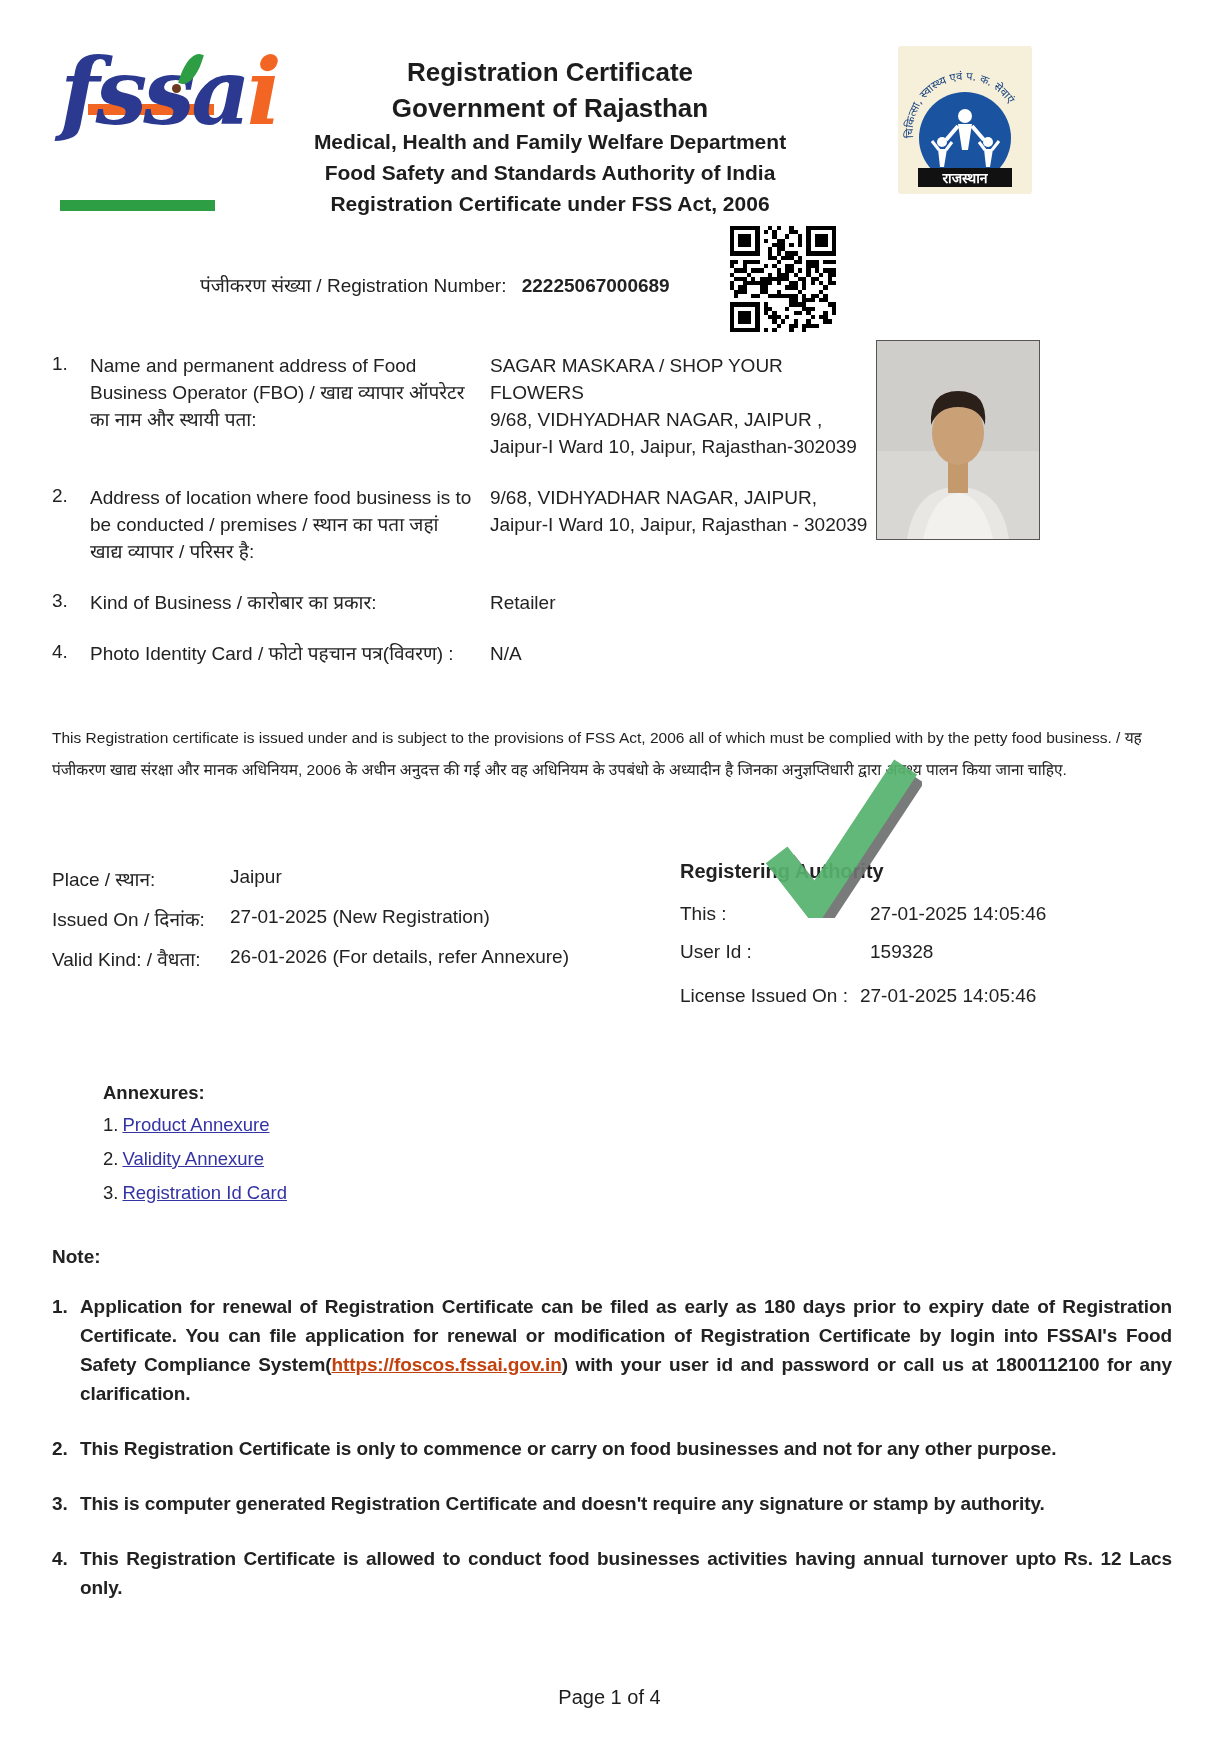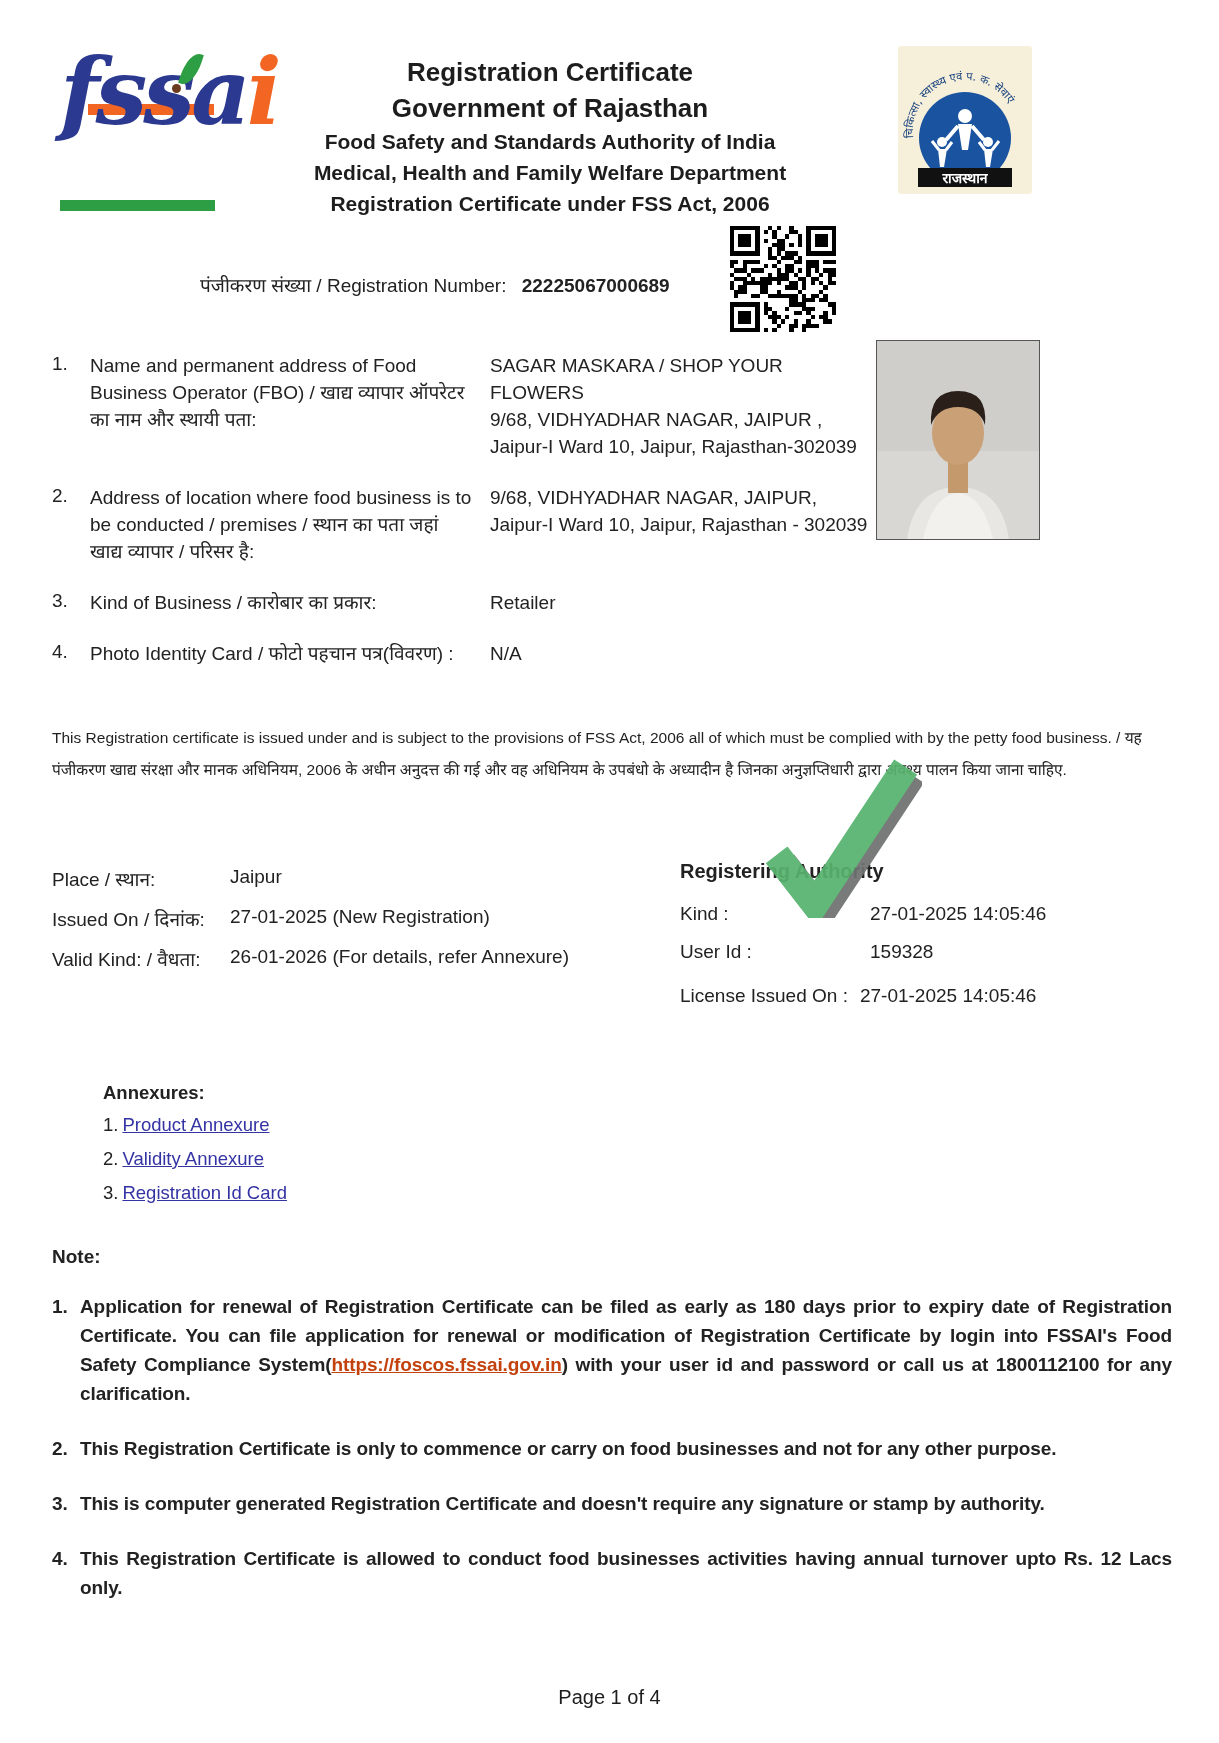--- a/index.html
+++ b/index.html
@@ -78,22 +78,22 @@
     <div class="fssai-bar-top"></div>
     <div class="fssai-word"><span class="blu">fssa</span><span class="org">i</span></div>
     <div class="fssai-leaf"></div>
     <div class="fssai-seed"></div>
     <div class="fssai-bar-bottom"></div>
   </div>
 
   <div class="titles">
     <div class="t1">Registration Certificate</div>
     <div class="t2">Government of Rajasthan</div>
+    <div class="t3">Medical, Health and Family Welfare Department</div>
     <div class="t3">Food Safety and Standards Authority of India</div>
-    <div class="t3">Medical, Health and Family Welfare Department</div>
     <div class="t3">Registration Certificate under FSS Act, 2006</div>
   </div>
 
   <div class="raj-logo">
     <svg width="134" height="148" viewBox="0 0 134 148">
       <rect x="0" y="0" width="134" height="148" rx="3" fill="#f6efd9"></rect>
       <defs>
           <path id="arcT" d="M 16 96 A 52 52 0 1 1 118 96"></path>
         </defs>
       <text font-size="11" fill="#14407e" font-family="'DejaVu Sans',sans-serif"><textPath href="#arcT" startOffset="4">चिकित्सा, स्वास्थ्य एवं प. क. सेवाएं</textPath></text>
@@ -388,21 +388,21 @@
   <div class="checkmark">
     <svg width="170" height="162" viewBox="0 0 120 118">
       <polyline points="16,72 44,108 110,8" fill="none" stroke="#6e7270" stroke-width="20" transform="translate(5,6)"></polyline>
       <polyline points="16,72 44,108 110,8" fill="none" stroke="#57b36e" stroke-width="20"></polyline>
     </svg>
   </div>
 
   <div class="authority">
     <div class="ahead">Registering Authority</div>
     <div class="arow">
-      <span>Kind :</span>
+      <span>This :</span>
       <span>27-01-2025 14:05:46</span>
     </div>
     <div class="arow">
       <span>User Id :</span>
       <span>159328</span>
     </div>
     <div class="arow license">
       <span>License Issued On :</span>
       <span>27-01-2025 14:05:46</span>
     </div>

